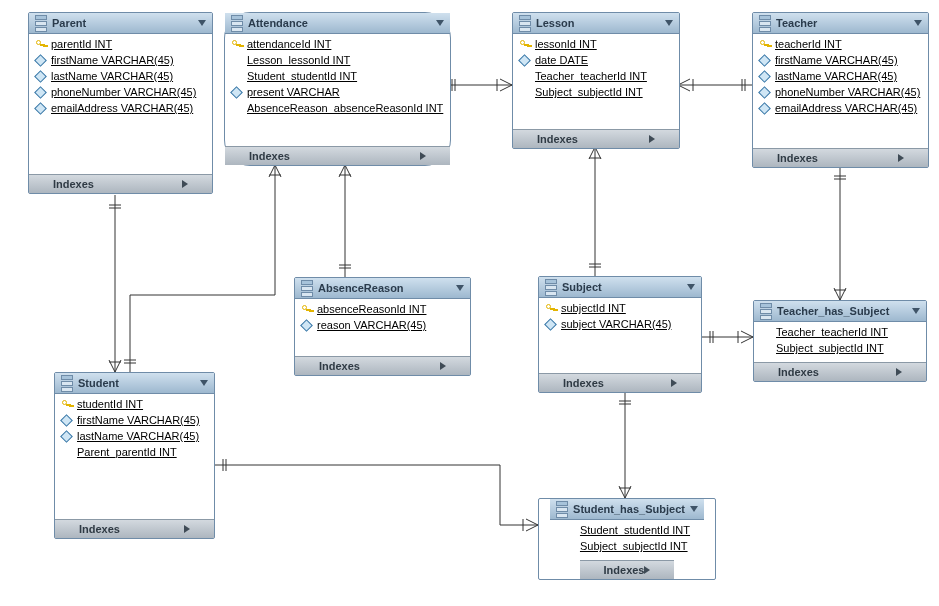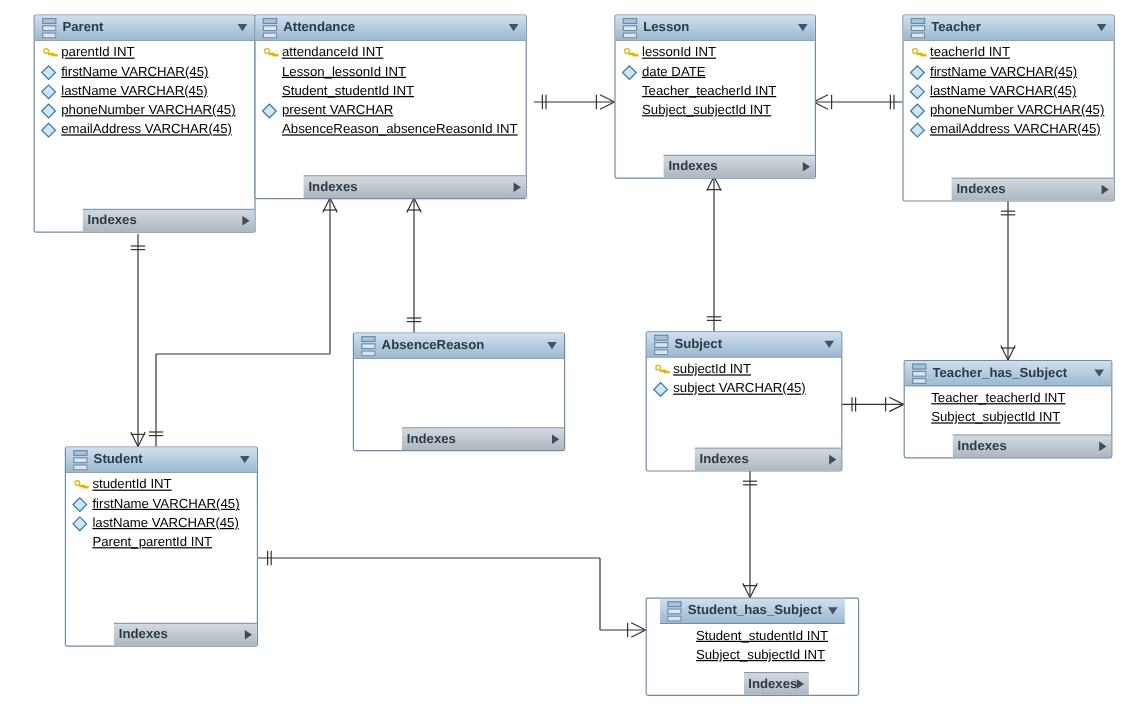--- a/index.html
+++ b/index.html
@@ -117,24 +117,23 @@
   .blank {
     width: 7px; height: 7px;
   }
   .entity .spacer { flex: 1; }
   .entity .indexes {
     display: flex;
     align-items: center;
     background: linear-gradient(#d3d9df, #adb6bf);
     border-top: 1px solid #8b99a6;
     height: 18px;
-    padding: 0 4px;
+    padding: 0 24px;
     color: #2f3a44;
     font-weight: bold;
-    margin-left: 40px;
   }
   .entity .indexes .lbl { flex: 1; }
   .entity .indexes .arrow {
     width: 0; height: 0;
     border-top: 4px solid transparent;
     border-bottom: 4px solid transparent;
     border-left: 6px solid #3f4b56;
   }
   line.rel { stroke: #333; stroke-width: 1; }
   path.notch { stroke: #333; stroke-width: 1; fill: none; }
@@ -251,21 +250,21 @@
           </span>
           <span class="txt">emailAddress VARCHAR(45)</span>
         </div>
       </div>
       <div class="spacer"></div>
       <div class="indexes">
         <span class="lbl">Indexes</span>
         <span class="arrow"></span>
       </div>
     </div>
-<div id="e-attendance" class="entity" style="left:212px; top:12px; width:225px; height:152px;">
+<div id="e-attendance" class="entity" style="left:224px; top:12px; width:225px; height:152px;border-radius:26px;">
       <div class="titlebar">
         <span class="table-ico">
           <span class="r"></span>
           <span class="r"></span>
           <span class="r"></span>
         </span>
         <span class="title">Attendance</span>
         <span class="tri"></span>
       </div>
       <div class="cols">
@@ -399,20 +398,34 @@
 <div id="e-absencereason" class="entity" style="left:294px; top:277px; width:175px; height:97px;">
       <div class="titlebar">
         <span class="table-ico">
           <span class="r"></span>
           <span class="r"></span>
           <span class="r"></span>
         </span>
         <span class="title">AbsenceReason</span>
         <span class="tri"></span>
       </div>
+      <div class="cols">
+        <div class="col">
+          <span class="ico">
+            <span class="key"></span>
+          </span>
+          <span class="txt">absenceReasonId INT</span>
+        </div>
+        <div class="col">
+          <span class="ico">
+            <span class="diamond"></span>
+          </span>
+          <span class="txt">reason VARCHAR(45)</span>
+        </div>
+      </div>
       <div class="spacer"></div>
       <div class="indexes">
         <span class="lbl">Indexes</span>
         <span class="arrow"></span>
       </div>
     </div>
 <div id="e-subject" class="entity" style="left:538px; top:276px; width:162px; height:115px;">
       <div class="titlebar">
         <span class="table-ico">
           <span class="r"></span>

